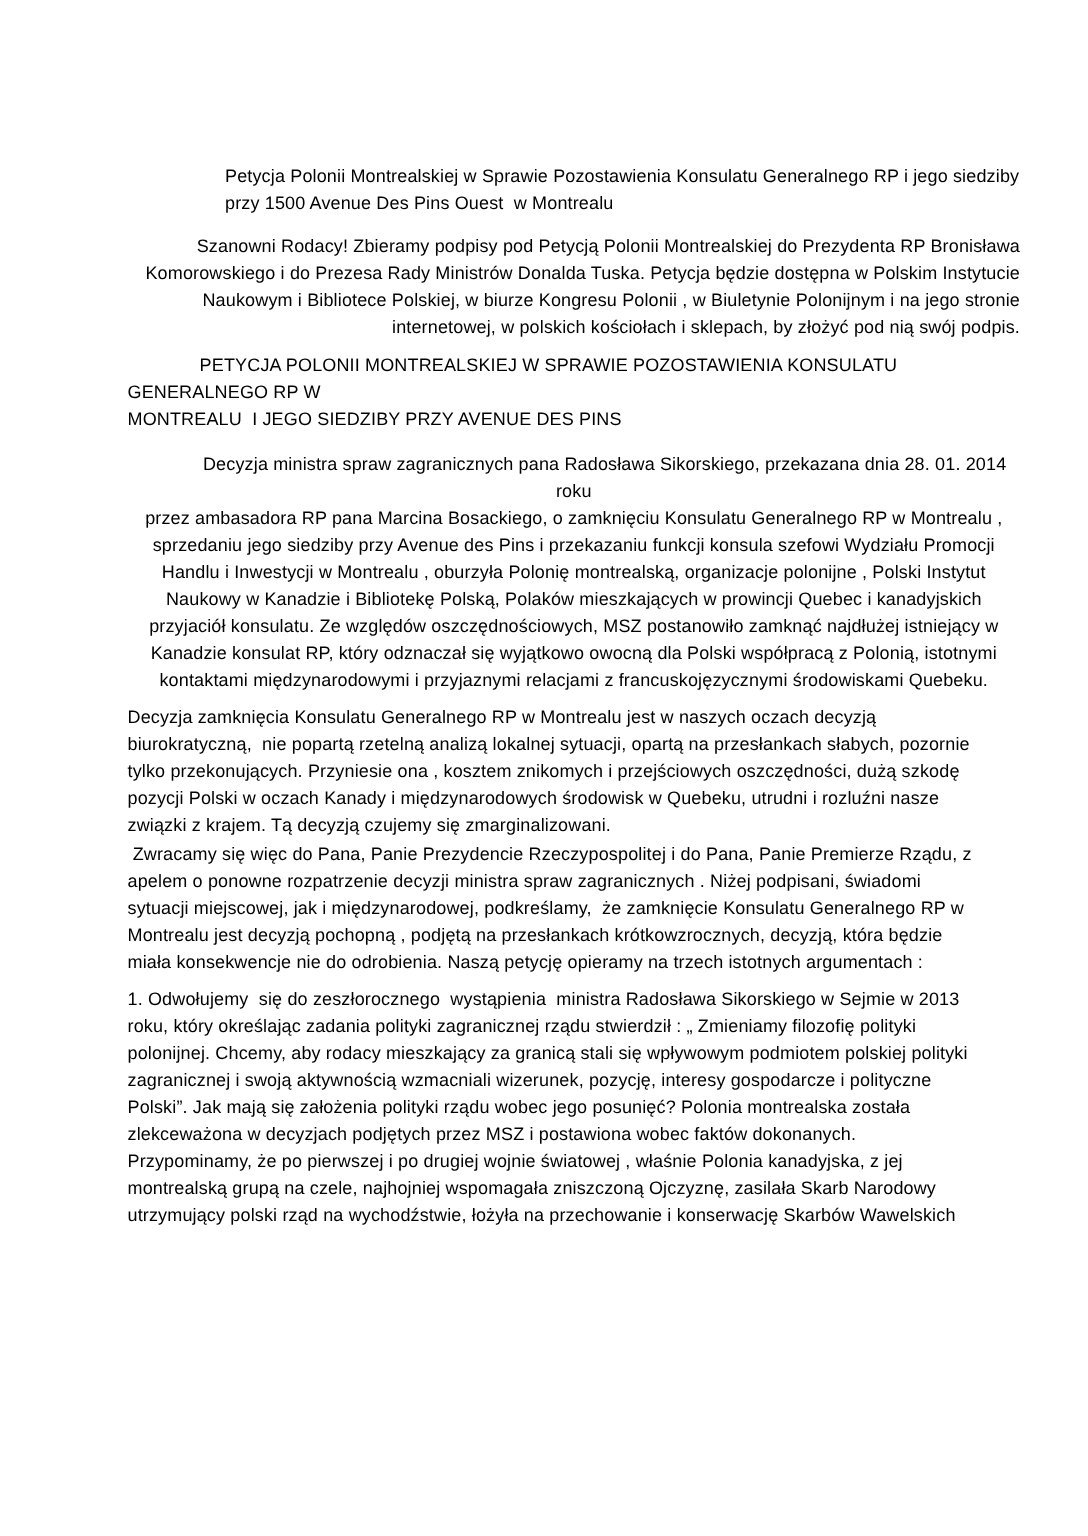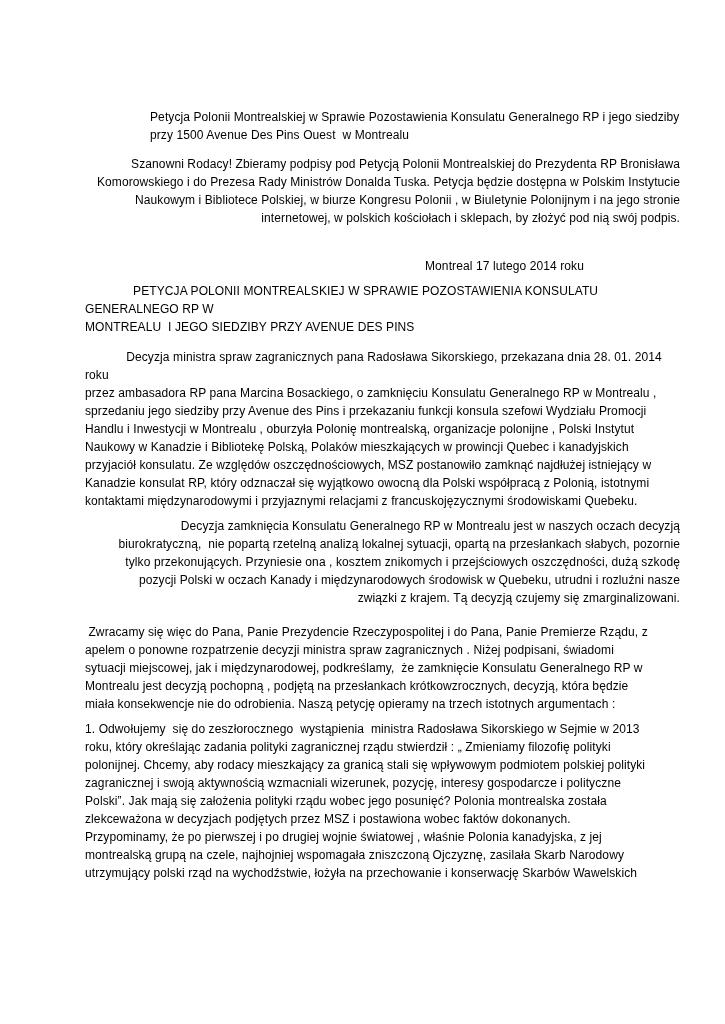--- a/index.html
+++ b/index.html
@@ -22,36 +22,35 @@
     white-space:pre-wrap;
     letter-spacing:0.1px;
     color:#000000;
   }
   .title    { margin-left:65px; }
   .intro    { margin-top:11px;text-align:right; }
   .dateline { margin-top:30px; margin-left:340px; }
   .addr1    { margin-top:30px; }
   .addr2    { margin-top:6px; }
   .heading  { margin-top:7px; }
-  .para1    { margin-top:12px; }
-  .para2    { margin-top:7px;text-align:right; }
-  .para3    { margin-top:16px; }
+  .para1    { margin-top:12px;text-align:center; }
+  .para2    { margin-top:7px; }
+  .para3    { margin-top:1px; }
   .para4    { margin-top:7px; }
 </style>
 </head>
 <body>
 
 <div class="page">
   <p class="blk title">Petycja Polonii Montrealskiej w Sprawie Pozostawienia Konsulatu Generalnego RP i jego siedziby
 przy 1500 Avenue Des Pins Ouest  w Montrealu</p>
   <p class="blk intro"> Szanowni Rodacy! Zbieramy podpisy pod Petycją Polonii Montrealskiej do Prezydenta RP Bronisława
 Komorowskiego i do Prezesa Rady Ministrów Donalda Tuska. Petycja będzie dostępna w Polskim Instytucie
 Naukowym i Bibliotece Polskiej, w biurze Kongresu Polonii , w Biuletynie Polonijnym i na jego stronie
 internetowej, w polskich kościołach i sklepach, by złożyć pod nią swój podpis.</p>
-  <p class="blk dateline">Montreal 17 lutego 2014 roku</p>
   <p class="blk heading">              PETYCJA POLONII MONTREALSKIEJ W SPRAWIE POZOSTAWIENIA KONSULATU GENERALNEGO RP W
 MONTREALU  I JEGO SIEDZIBY PRZY AVENUE DES PINS</p>
   <p class="blk para1">            Decyzja ministra spraw zagranicznych pana Radosława Sikorskiego, przekazana dnia 28. 01. 2014 roku
 przez ambasadora RP pana Marcina Bosackiego, o zamknięciu Konsulatu Generalnego RP w Montrealu ,
 sprzedaniu jego siedziby przy Avenue des Pins i przekazaniu funkcji konsula szefowi Wydziału Promocji
 Handlu i Inwestycji w Montrealu , oburzyła Polonię montrealską, organizacje polonijne , Polski Instytut
 Naukowy w Kanadzie i Bibliotekę Polską, Polaków mieszkających w prowincji Quebec i kanadyjskich
 przyjaciół konsulatu. Ze względów oszczędnościowych, MSZ postanowiło zamknąć najdłużej istniejący w
 Kanadzie konsulat RP, który odznaczał się wyjątkowo owocną dla Polski współpracą z Polonią, istotnymi
 kontaktami międzynarodowymi i przyjaznymi relacjami z francuskojęzycznymi środowiskami Quebeku.</p>

